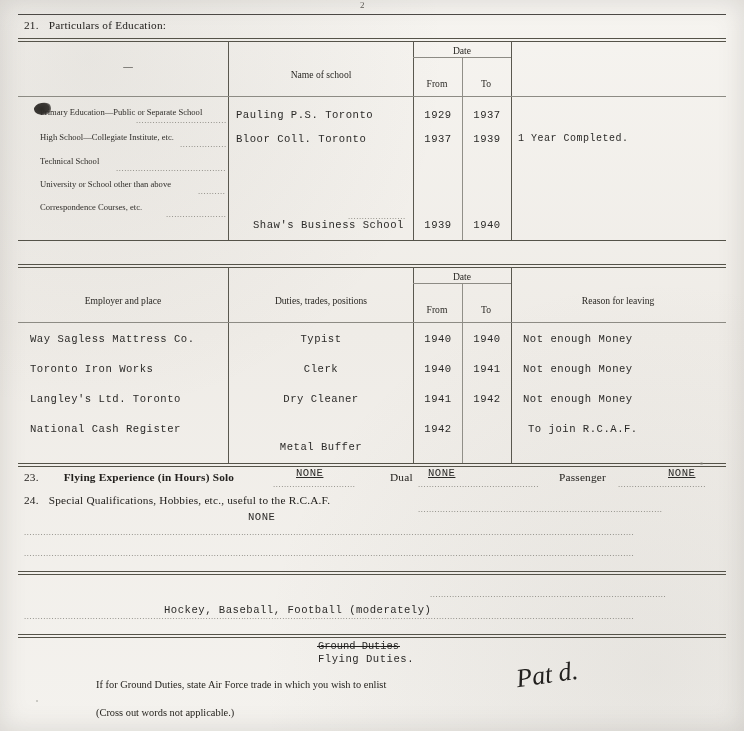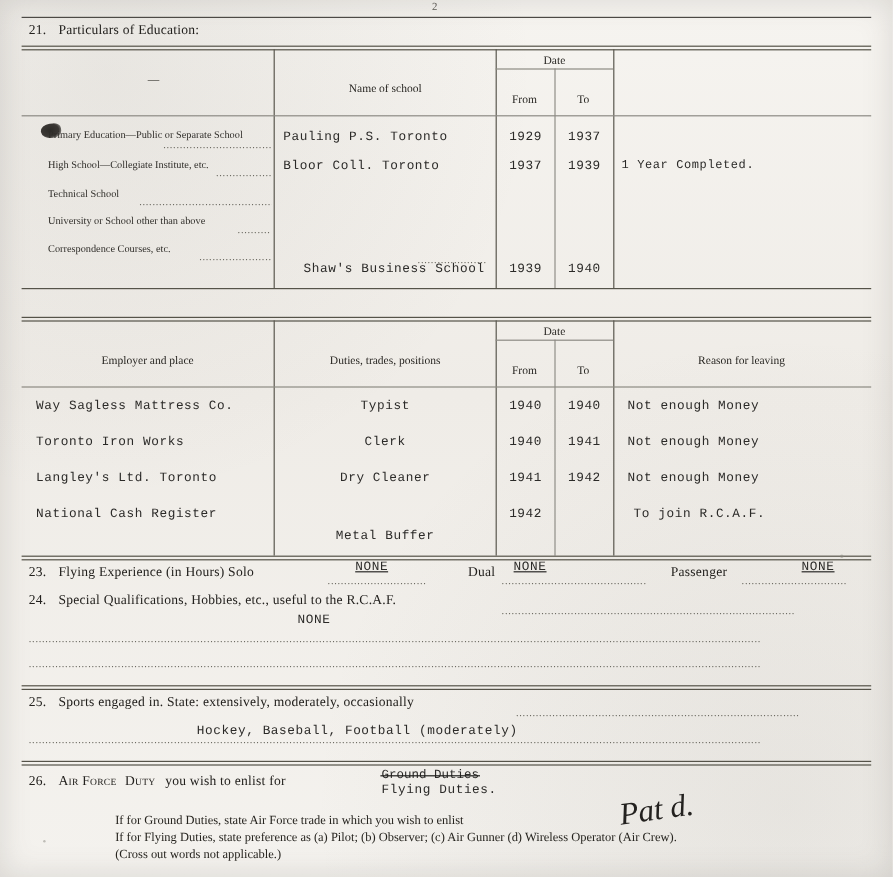--- a/index.html
+++ b/index.html
@@ -250,21 +250,21 @@
     <div class="tw ctr" style="left:303px; top:408px; width:180px; margin-left:-90px;margin-top:18px;">Metal Buffer</div>
     <div class="tw ctr" style="left:420px; top:408px; width:50px; margin-left:-25px;">1942</div>
     <div class="tw ctr" style="left:469px; top:408px; width:50px; margin-left:-25px;"></div>
     <div class="tw" style="left:510px; top:408px;">To join R.C.A.F.</div>
 
     <div class="rule" style="top:448px;"></div>
     <div class="rule" style="top:451px;"></div>
 
     <div class="sect-label" style="left:6px; top:456px;">
       <span>23.</span>
-      <span style="margin-left:7px;">Flying Experience (in Hours) Solo</span>
+      <span style="margin-left:22px;font-weight:bold;">Flying Experience (in Hours) Solo</span>
     </div>
     <div class="tw" style="left:278px; top:452px; text-decoration: underline;">NONE</div>
     <div class="dots" style="left:255px; top:464px; width:90px;">..............................</div>
     <div class="sect-label" style="left:372px; top:456px;">Dual</div>
     <div class="tw" style="left:410px; top:452px; text-decoration: underline;">NONE</div>
     <div class="dots" style="left:400px; top:464px; width:130px;">............................................</div>
     <div class="sect-label" style="left:541px; top:456px;">Passenger</div>
     <div class="tw" style="left:650px; top:452px; text-decoration: underline;">NONE</div>
     <div class="dots" style="left:600px; top:464px; width:100px;">................................</div>
 
@@ -273,43 +273,32 @@
       <span style="margin-left:7px;">Special Qualifications, Hobbies, etc., useful to the R.C.A.F.</span>
     </div>
     <div class="dots" style="left:400px; top:489px; width:300px;">.........................................................................................</div>
     <div class="tw" style="left:230px; top:496px;">NONE</div>
     <div class="dots" style="left:6px; top:512px; width:694px;">..............................................................................................................................................................................................................................</div>
     <div class="dots" style="left:6px; top:533px; width:694px;">..............................................................................................................................................................................................................................</div>
 
     <div class="rule" style="top:556px;"></div>
     <div class="rule" style="top:559px;"></div>
 
-    <div class="sect-label" style="left:6px; top:564px;">
-      <span>25.</span>
-      <span style="margin-left:7px;">Sports engaged in.  State: extensively, moderately, occasionally</span>
-    </div>
     <div class="dots" style="left:412px; top:574px; width:290px;">......................................................................................</div>
     <div class="dots" style="left:6px; top:596px; width:694px;">..............................................................................................................................................................................................................................</div>
     <div class="tw" style="left:110px; top:589px;padding-left:36px;">Hockey, Baseball, Football  (moderately)</div>
 
     <div class="rule" style="top:619px;"></div>
     <div class="rule" style="top:622px;"></div>
 
-    <div class="sect-label" style="left:6px; top:630px;">
-      <span>26.</span>
-      <span style="margin-left:7px;" class="sc">Air Force</span>
-      <span style="margin-left:4px;" class="sc">Duty</span>
-      <span style="margin-left:5px;">you wish to enlist for</span>
-    </div>
     <div class="strike" style="left:300px; top:625px;">Ground Duties</div>
     <div class="tw" style="left:300px; top:638px;">Flying Duties.</div>
 
     <div class="footnote" style="left:78px; top:664px;">If for Ground Duties, state Air Force trade in which you wish to enlist</div>
     <div class="signature" style="left:498px; top:645px;">Pat d.</div>
-    <div class="footnote" style="left:78px; top:678px;">If for Flying Duties, state preference as (a)  Pilot;  (b) Observer;  (c) Air Gunner (d) Wireless Operator (Air Crew).</div>
     <div class="footnote" style="left:78px; top:692px;">(Cross out words not applicable.)</div>
 
   </div>
 
   <div class="speck" style="left:700px; top:462px; width:3px; height:3px;"></div>
   <div class="speck" style="left:36px; top:700px; width:2px; height:2px;"></div>
   <div class="edge-shadow"></div>
 </div>
 
 </body></html>

